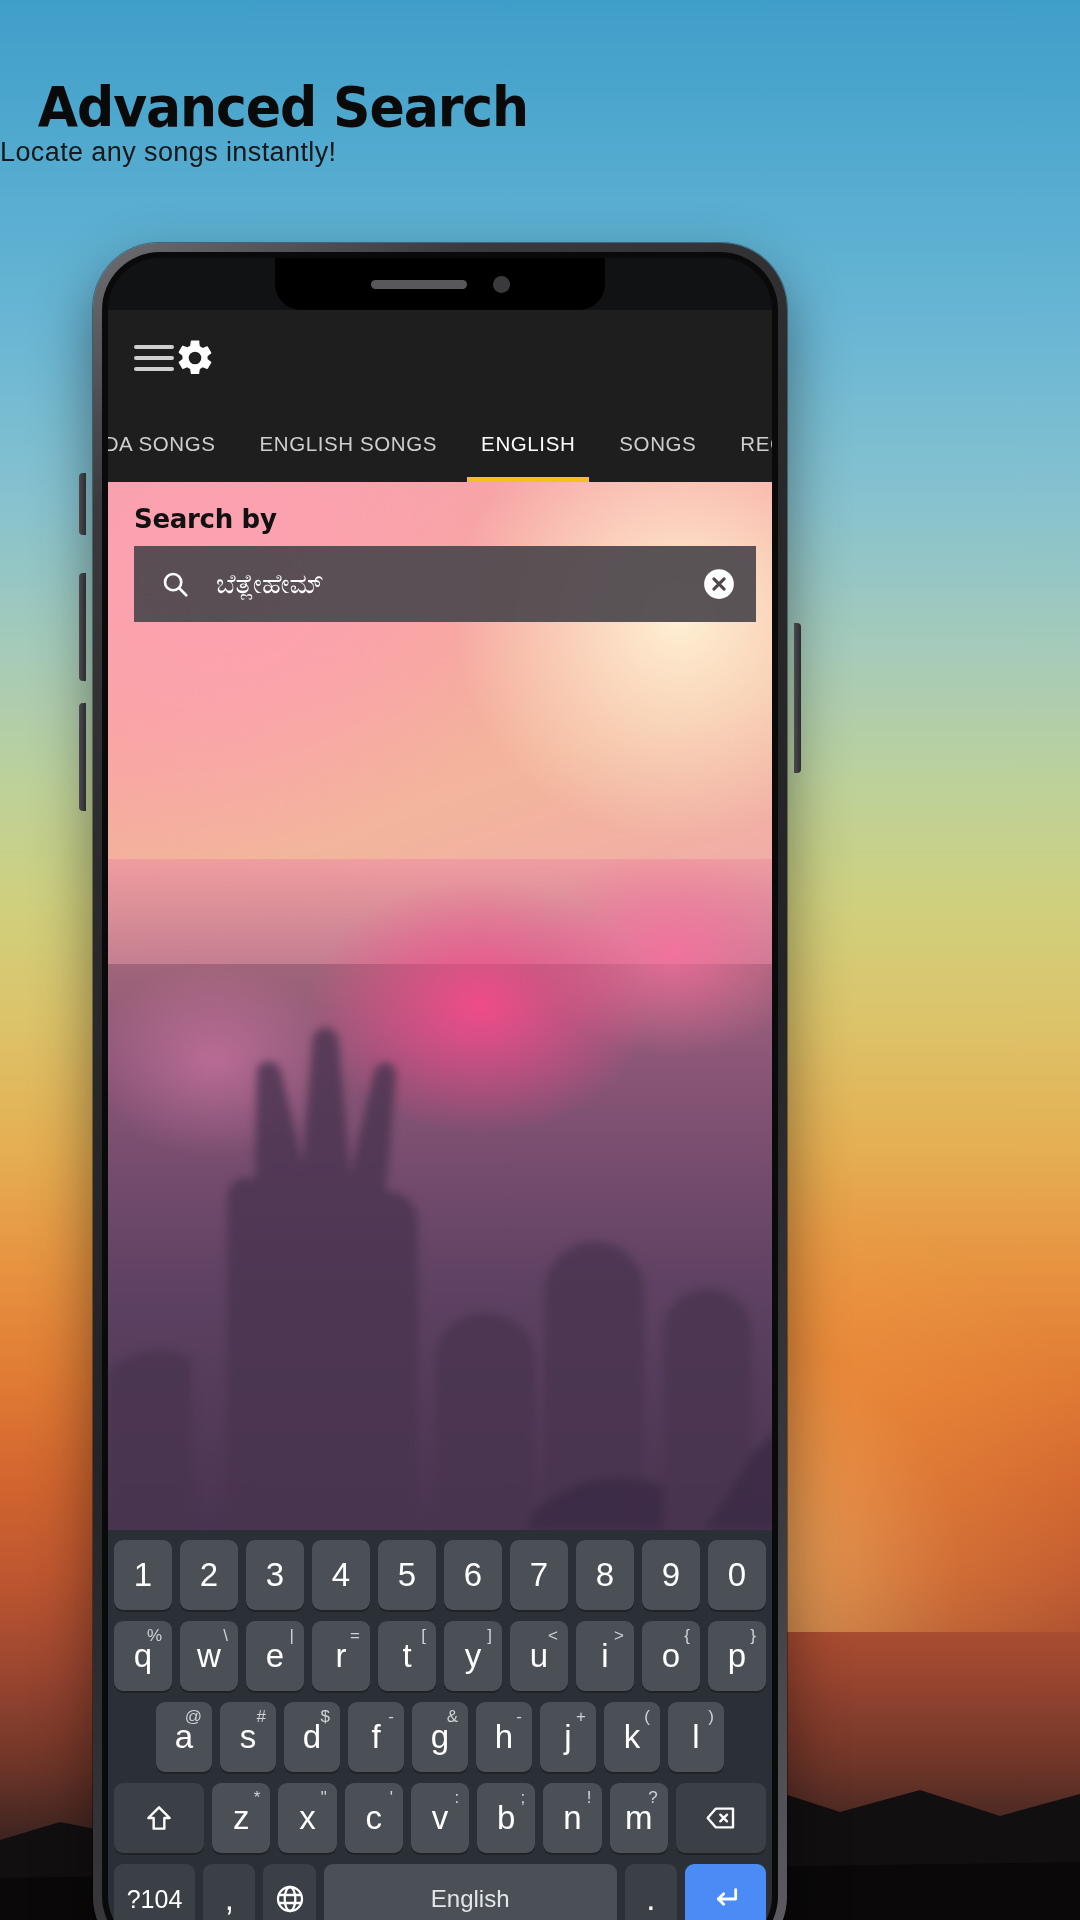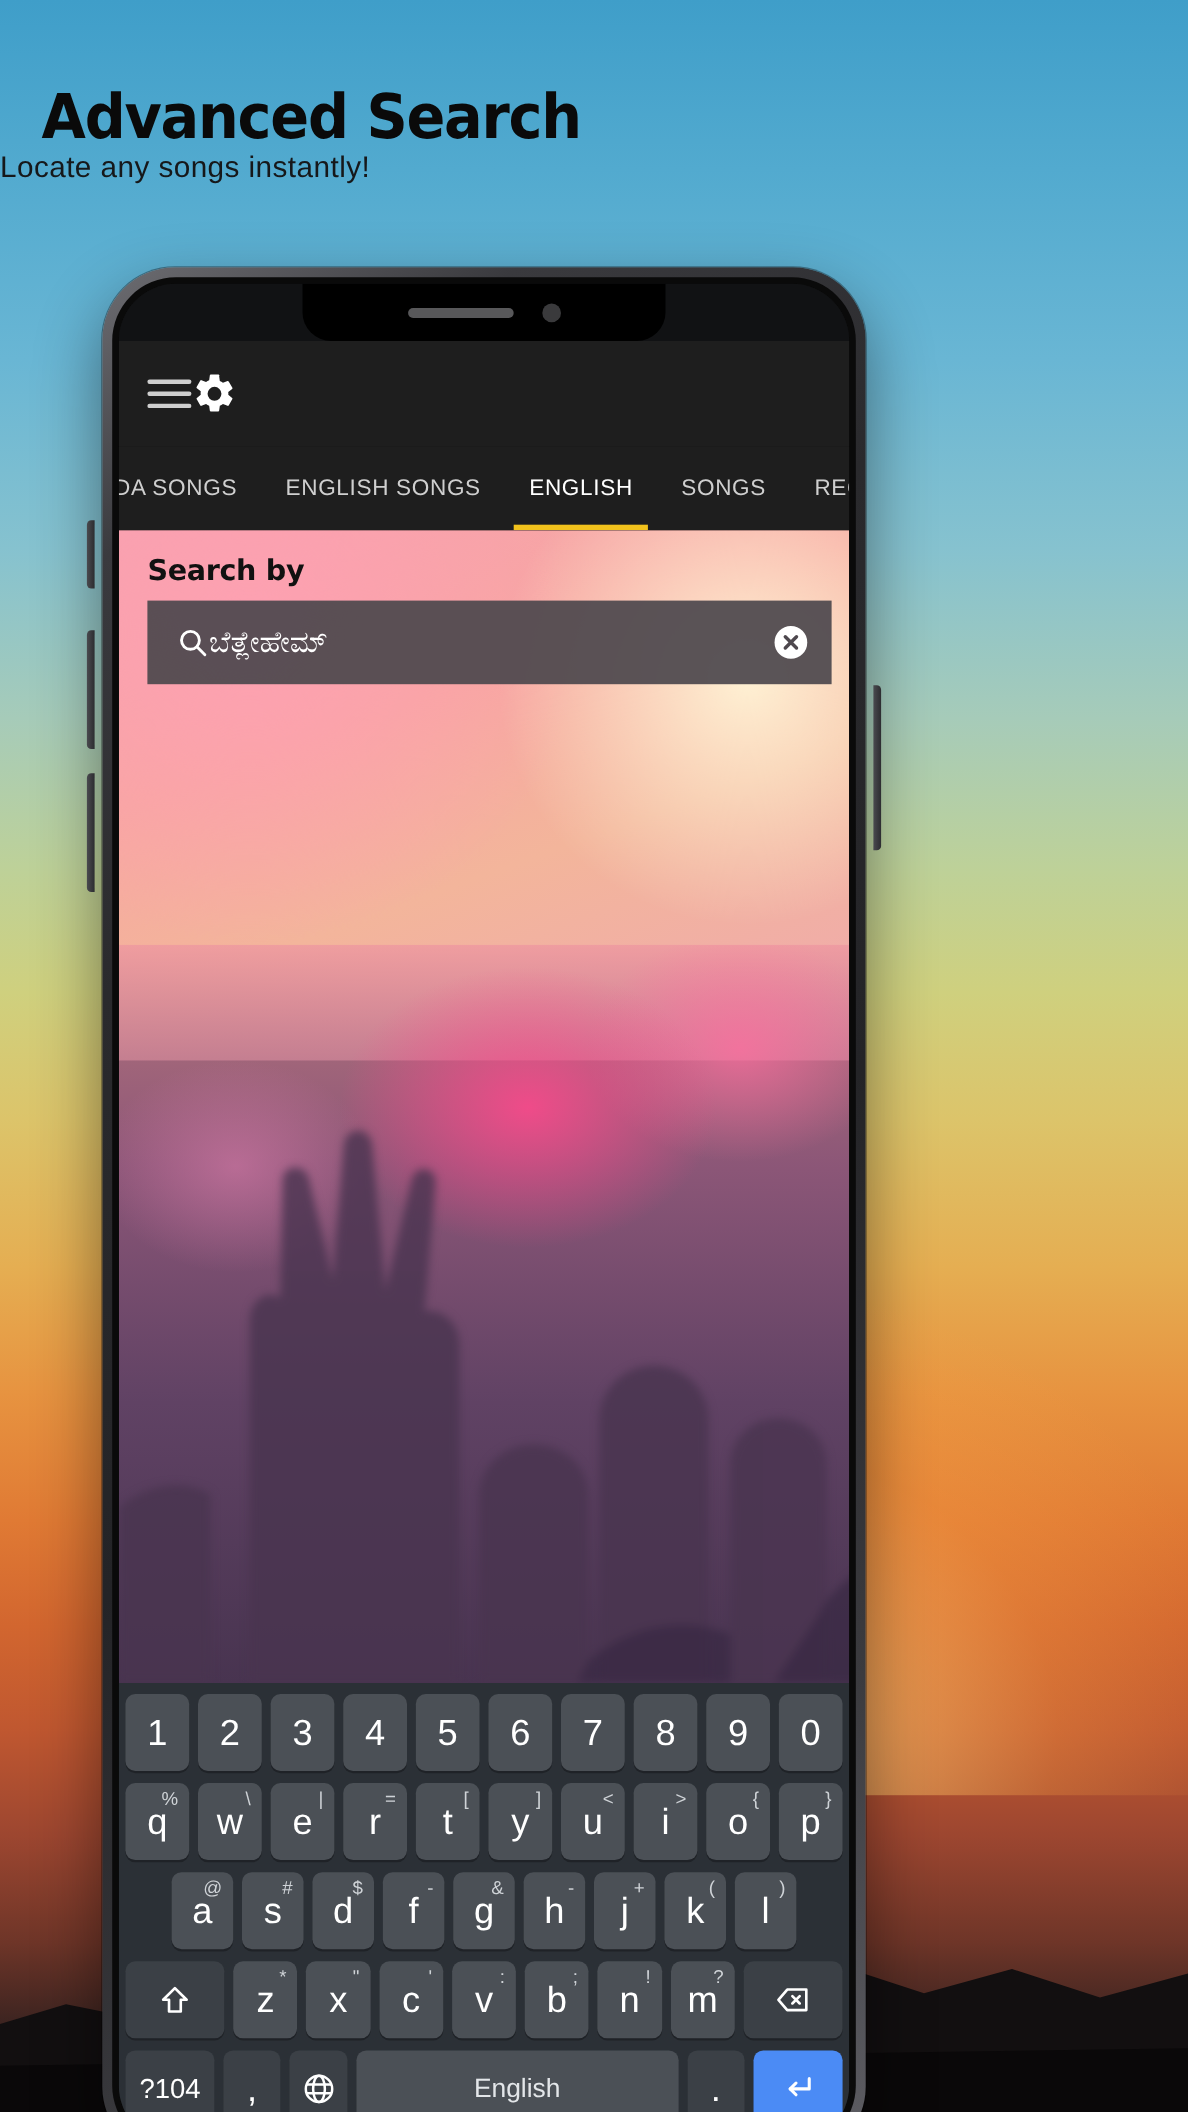--- a/index.html
+++ b/index.html
@@ -197,20 +197,21 @@
     font-size: 26px;
     margin-bottom: 12px;
     font-family: "DejaVu Sans", sans-serif;
     letter-spacing: -.3px;
   }
   #search-field {
     height: 76px;
     background: rgba(78,72,78,.93);
     display: flex; align-items: center;
     padding: 0 20px 0 26px;
+    gap: 26px;
   }
   #search-icon { width: 30px; height: 30px; flex: 0 0 auto; }
   #search-value {
     flex: 1;
     color: #fff;
     font-size: 27px;
     white-space: nowrap; overflow: hidden;
   }
   #clear-icon { width: 34px; height: 34px; flex: 0 0 auto; cursor: pointer; }
 

